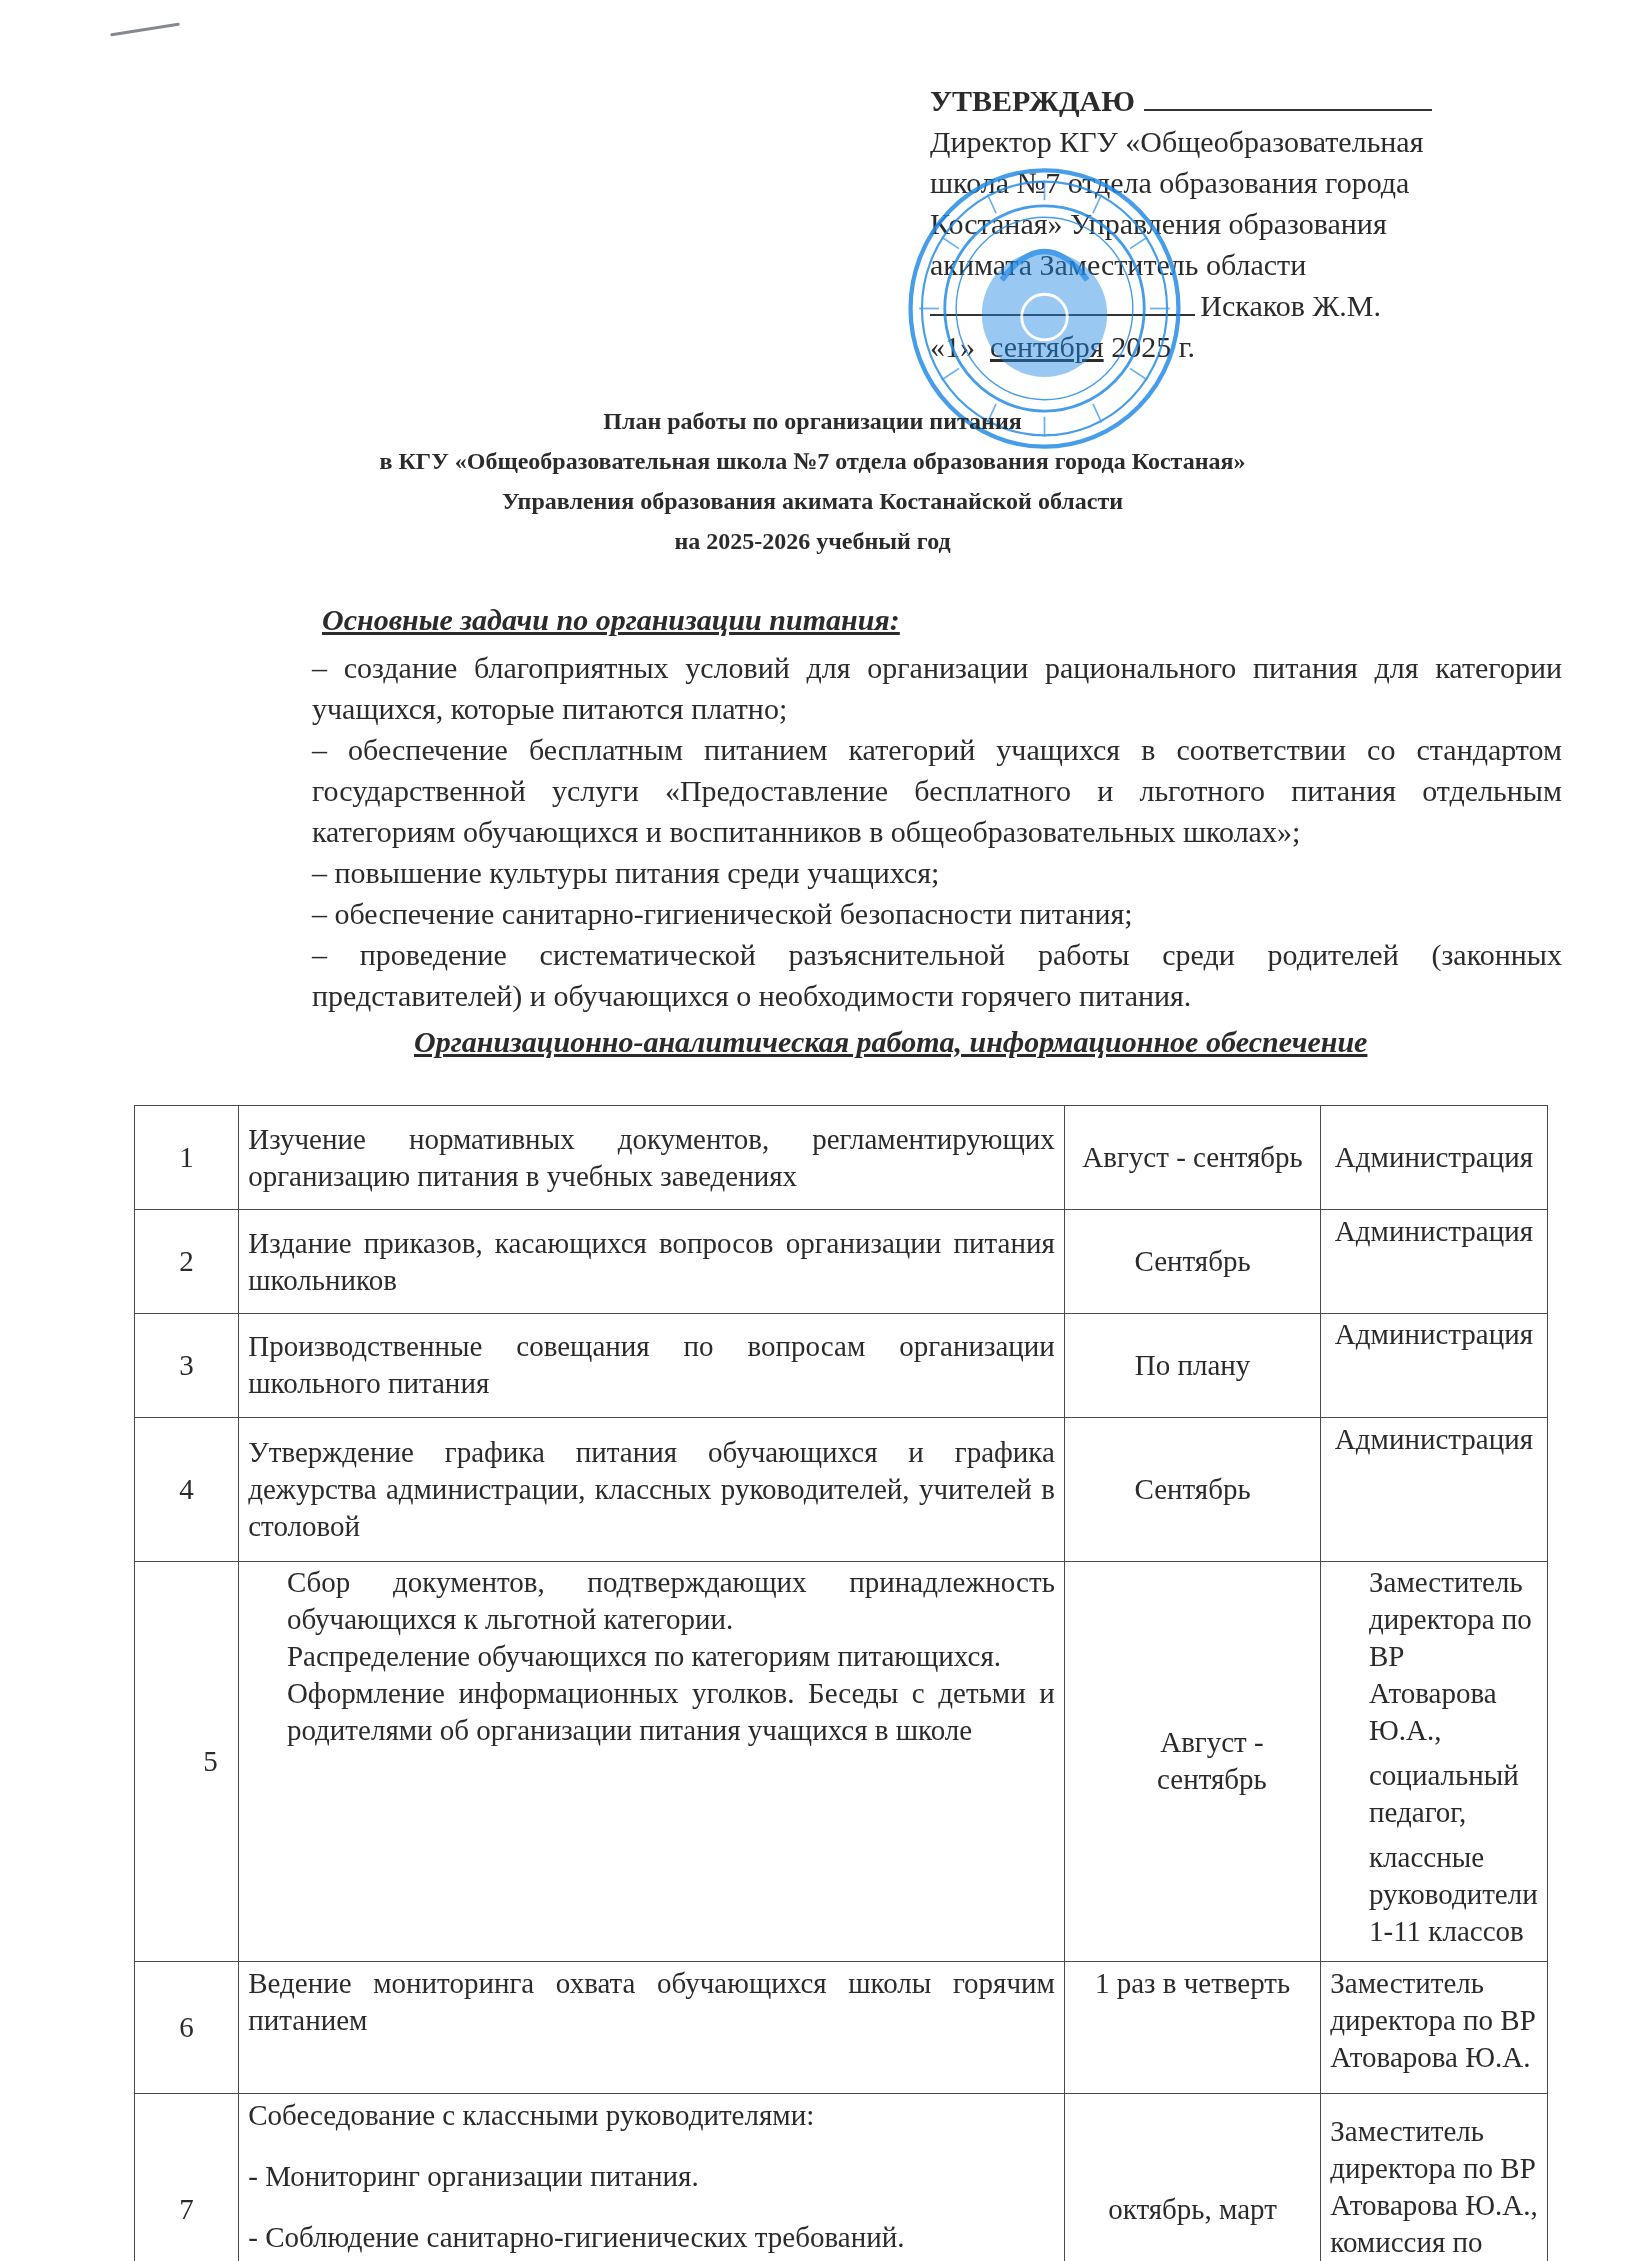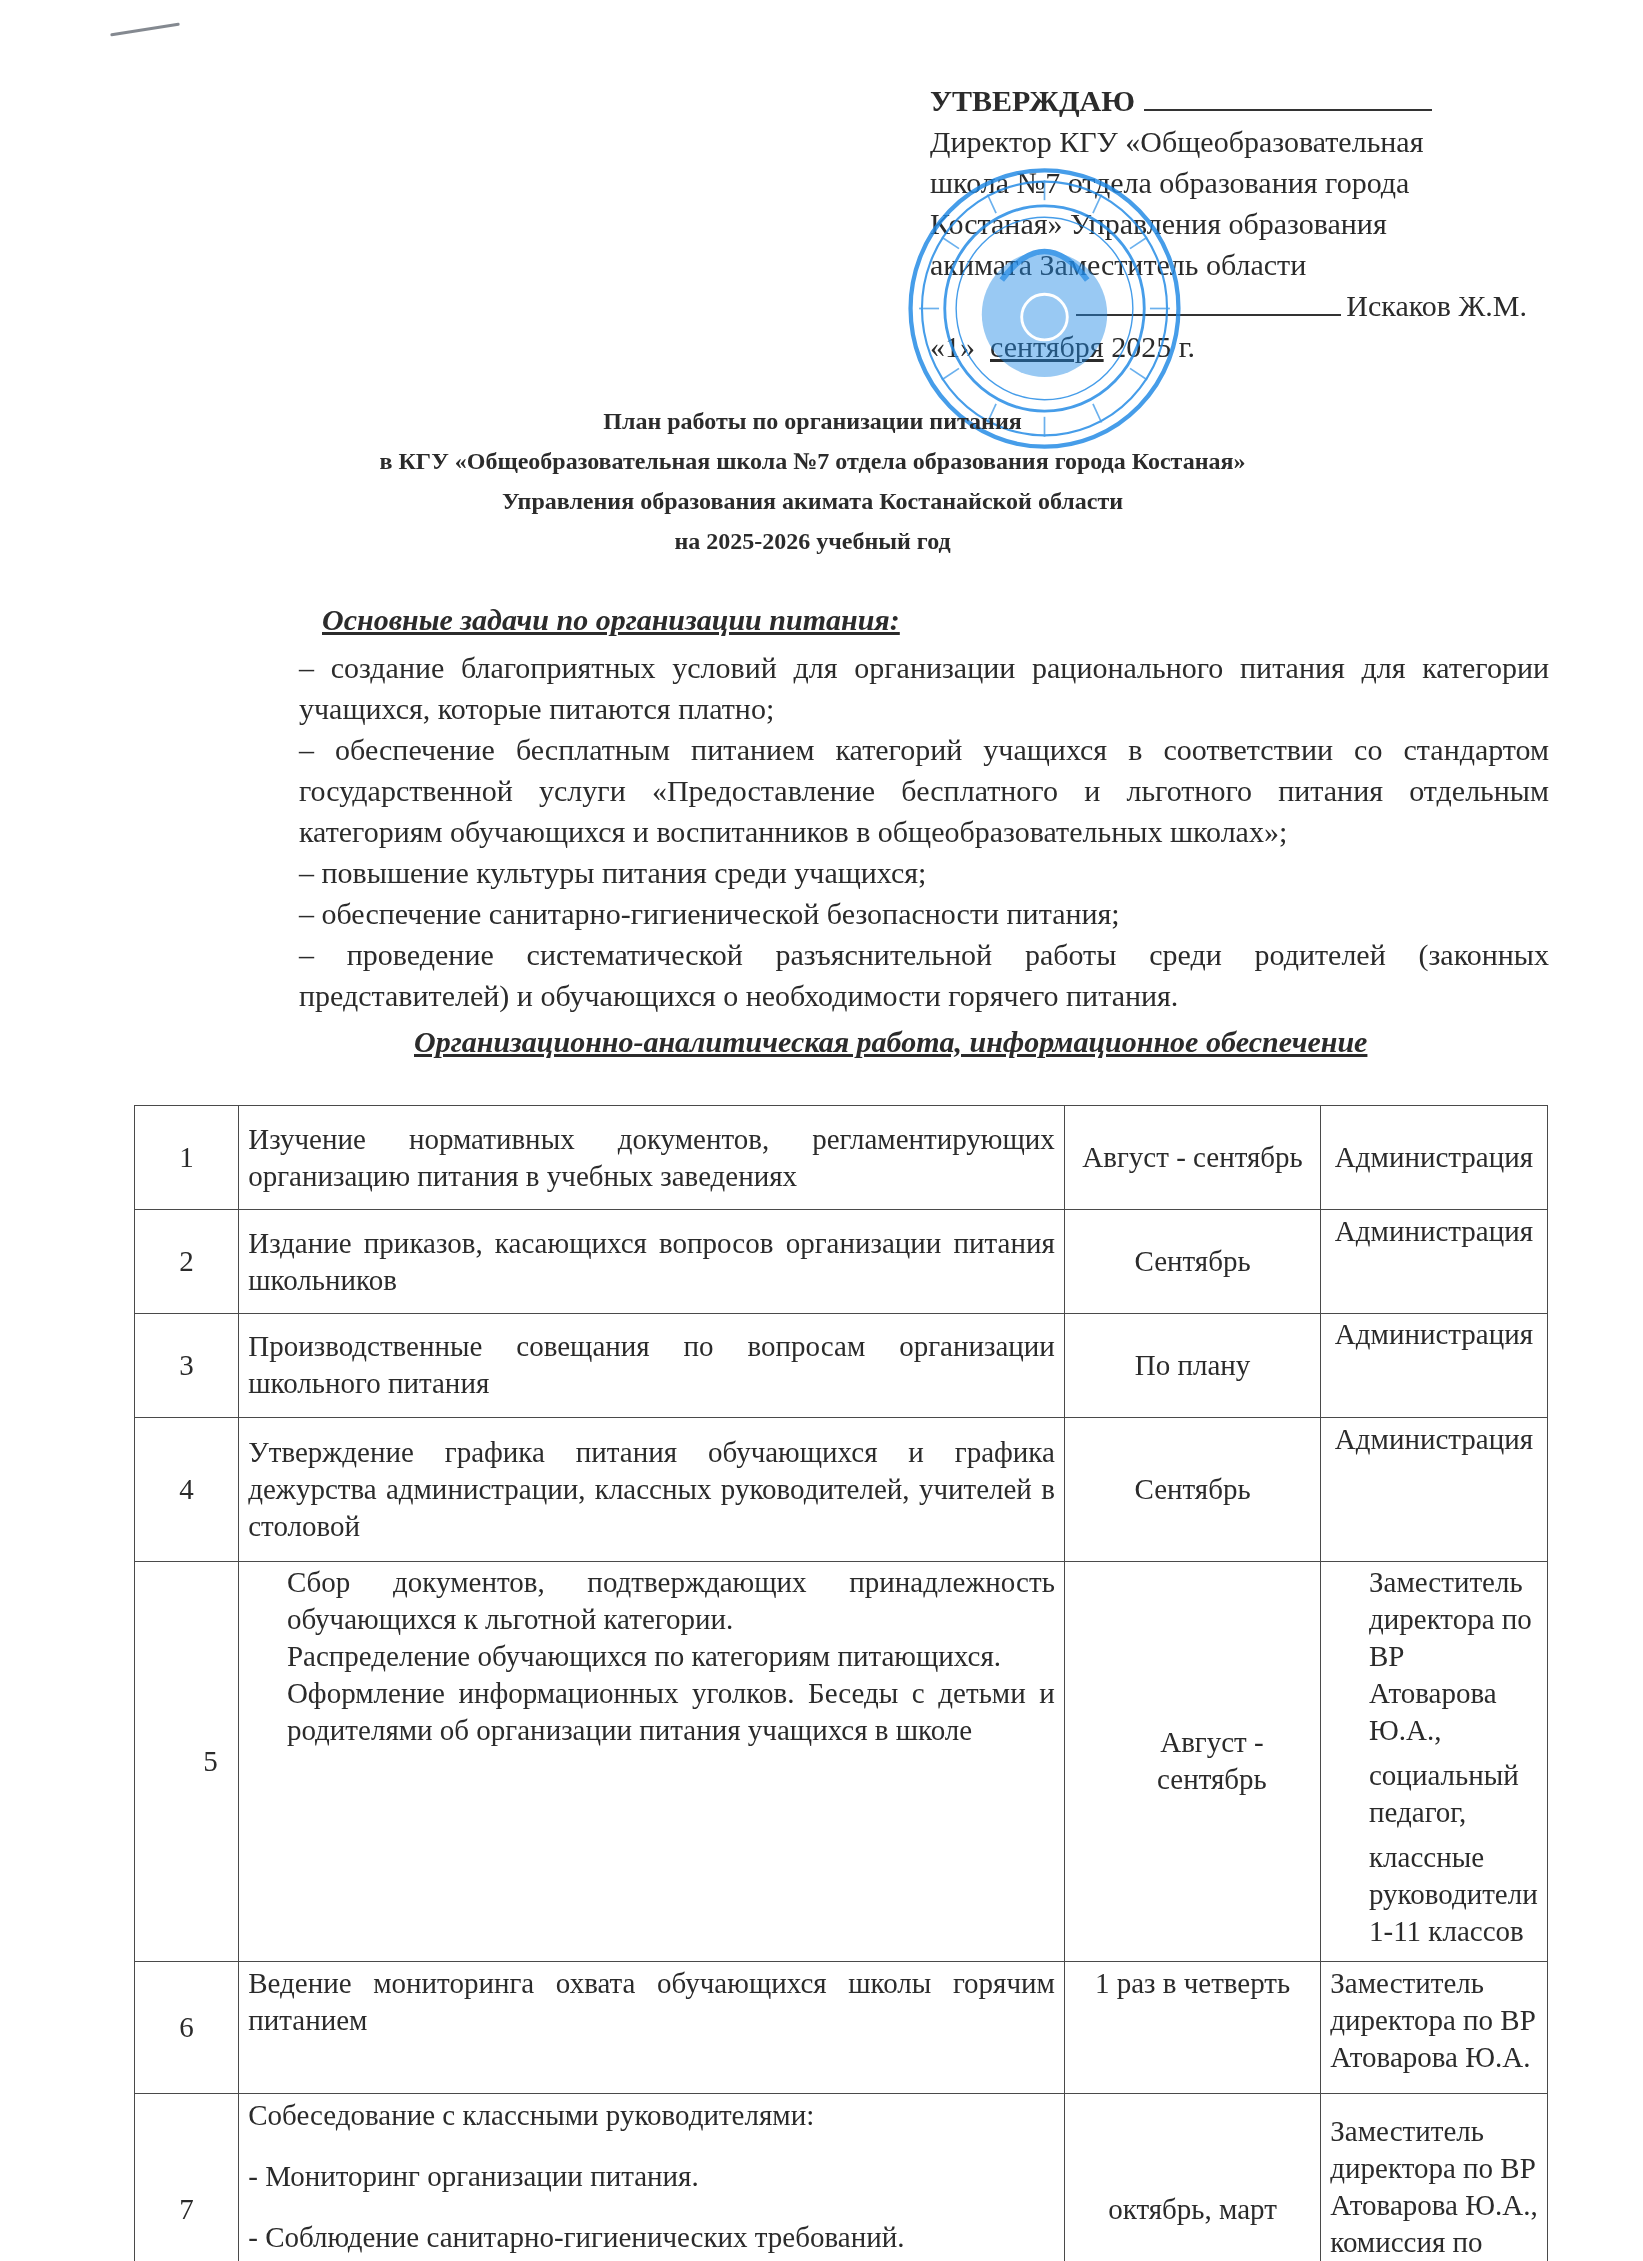--- a/index.html
+++ b/index.html
@@ -5,36 +5,36 @@
   html, body { margin: 0; padding: 0; background: #ffffff; }
   body { width: 1644px; height: 2261px; position: relative; overflow: hidden;
          font-family: "Liberation Serif", "DejaVu Serif", serif; color: #2b2b2b; }
   .scan-mark { position: absolute; left: 110px; top: 28px; width: 70px; height: 2.7px;
                background: #6e747c; transform: rotate(-9deg); border-radius: 1.3px; opacity: .85; }
 
   
   .approve { position: absolute; left: 930px; top: 80px; width: 597px; font-size: 30px; line-height: 41px; }
   .approve .title-line { font-weight: bold; }
   .approve .sig-line { display: inline-block; width: 288px; border-bottom: 2px solid #333; margin-left: 9.3px; height: 26.5px; vertical-align: baseline; }
-  .approve .name-row { padding-left: 0; text-align: right; }
+  .approve .name-row { padding-left: 0; }
   .approve .name-line { display: inline-block; width: 265px; border-bottom: 2px solid #333; height: 26.5px; margin-right: 5.3px; }
   .approve .date-row .day { }
   .approve .date-row .month { text-decoration: underline; }
 
   
   .stamp { position: absolute; left: 902px; top: 166px; width: 285px; height: 285px; opacity: .82; pointer-events: none; }
 
   
   .doc-title { position: absolute; left: 199px; top: 401px; width: 1227px; text-align: center;
                font-weight: bold; font-size: 24px; line-height: 40px; }
 
   
   .tasks-heading { position: absolute; left: 322px; top: 603px; font-size: 30px; font-weight: bold;
                    font-style: italic; text-decoration: underline; }
-  .tasks-list { position: absolute; left: 299px; top: 647px; width: 1250px; font-size: 30px; line-height: 41px;
+  .tasks-list { position: absolute; left: 312px; top: 647px; width: 1250px; font-size: 30px; line-height: 41px;
                 text-align: justify; }
   .tasks-list p { margin: 0; }
 
   .section-heading { position: absolute; left: 414px; top: 1025px; font-size: 30px; font-weight: bold;
                      font-style: italic; text-decoration: underline; }
 
   
   .plan-table { position: absolute; left: 134px; top: 1105px; width: 1414px; border-collapse: collapse;
                 font-size: 29px; line-height: 37px; }
   .plan-table td { border: 1.7px solid #4a4a4a; vertical-align: middle; padding: 2.7px 9.3px; }

